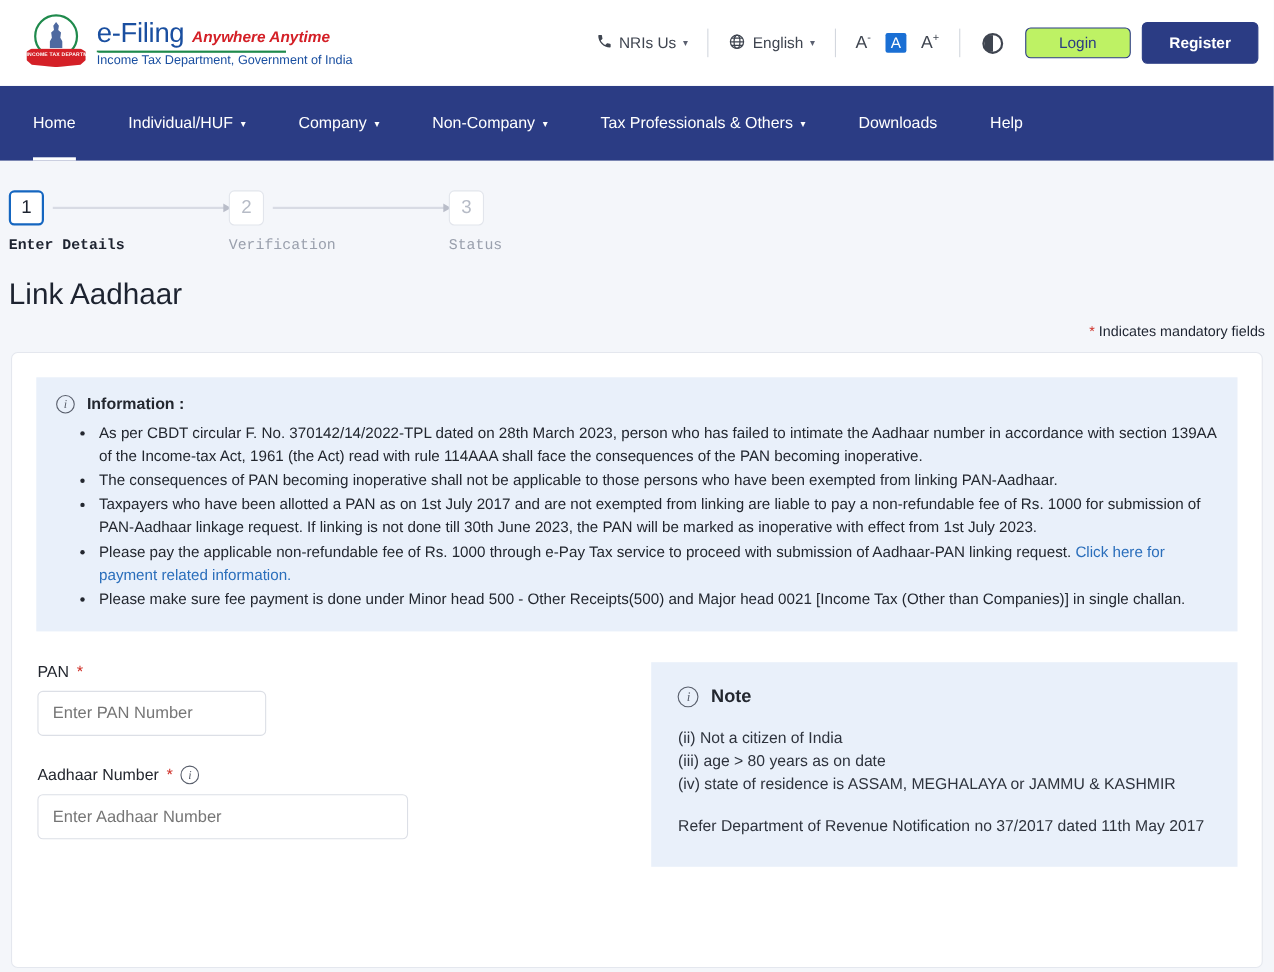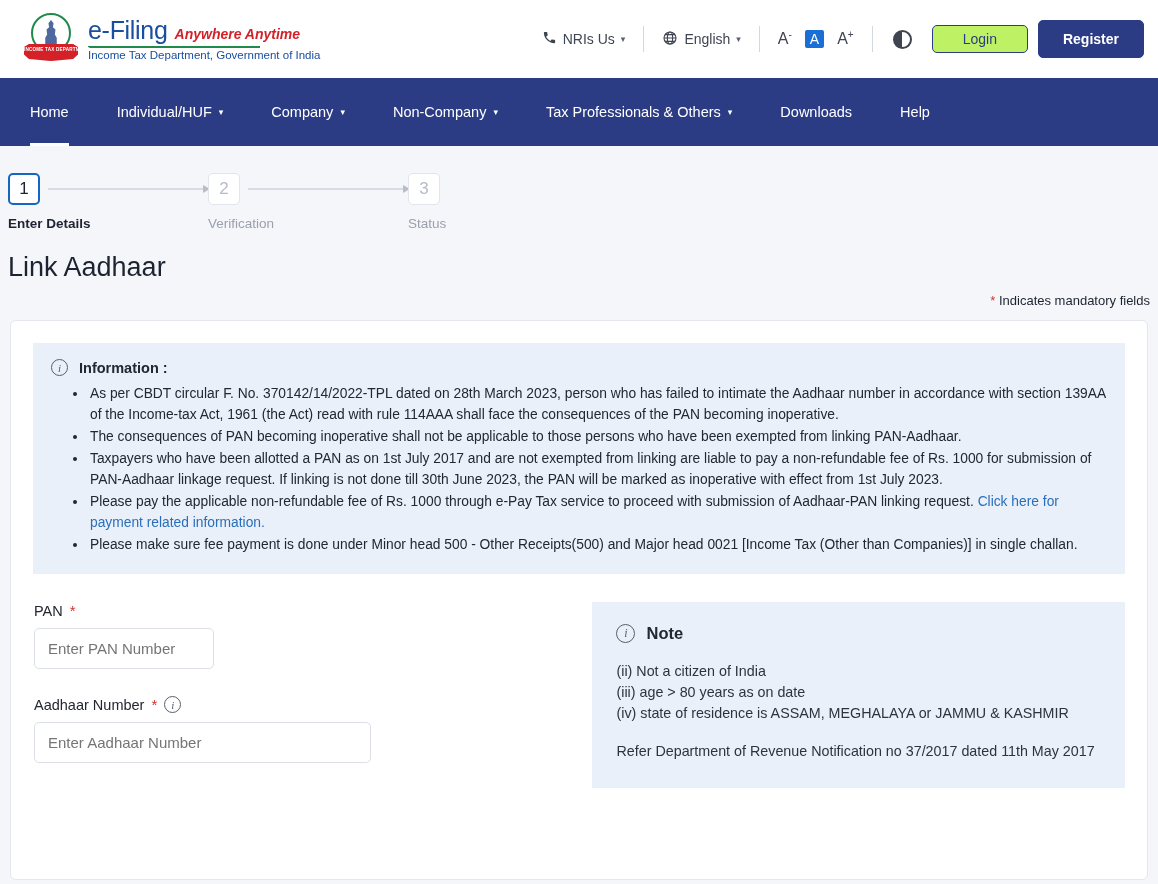--- a/index.html
+++ b/index.html
@@ -127,21 +127,21 @@
     position: relative;
   }
   .step { position: relative; width: 200px; }
   .step .box {
     width: 32px; height: 32px; border-radius: 5px;
     display: flex; align-items: center; justify-content: center;
     font-size: 17px; background: #ffffff;
   }
   .step.current .box { border: 2px solid #1566c0; color: #1d2330; }
   .step.idle .box { border: 1.5px solid #e2e5ec; color: #b6bbc6; }
-  .step .label { margin-top: 11px; font-size: 13.5px; white-space: nowrap; }
+  .step .label { margin-top: 11px; font-size: 13.5px; white-space: nowrap; font-family: Liberation Mono, monospace; }
   .step.current .label { color: #1d2330; font-weight: bold; }
   .step.idle .label { color: #9aa0ad; }
   .step .connector {
     position: absolute; left: 40px; top: 15px;
     width: 162px; height: 1.5px; background: #d8dbe4;
   }
   .step .connector::after {
     content: ""; position: absolute; right: 0; top: -3px;
     border-left: 7px solid #b9bdc9;
     border-top: 4px solid transparent;
@@ -201,21 +201,21 @@
   }
   .field-label .ast { color: #d0342c; font-size: 15px; }
   .input {
     display: flex; align-items: center;
     border: 1px solid #dcdfe6; border-radius: 5px;
     background: #ffffff; height: 41px; padding: 0 13px;
     font-size: 15px; color: #b8bcc5;
     font-family: "Liberation Sans", sans-serif;
     outline: none;
   }
-  .input.pan { width: 180px; }
+  .input.pan { width: 208px; }
   .input.aadhaar { width: 337px; margin-top: 0; }
   .field-gap { height: 27px; }
 
   .notebox {
     width: 533px;
     background: #e9f0fa;
     padding: 22px 24px 26px 24px;
     align-self: flex-start;
   }
   .note-head { display: flex; align-items: center; gap: 11px; }

